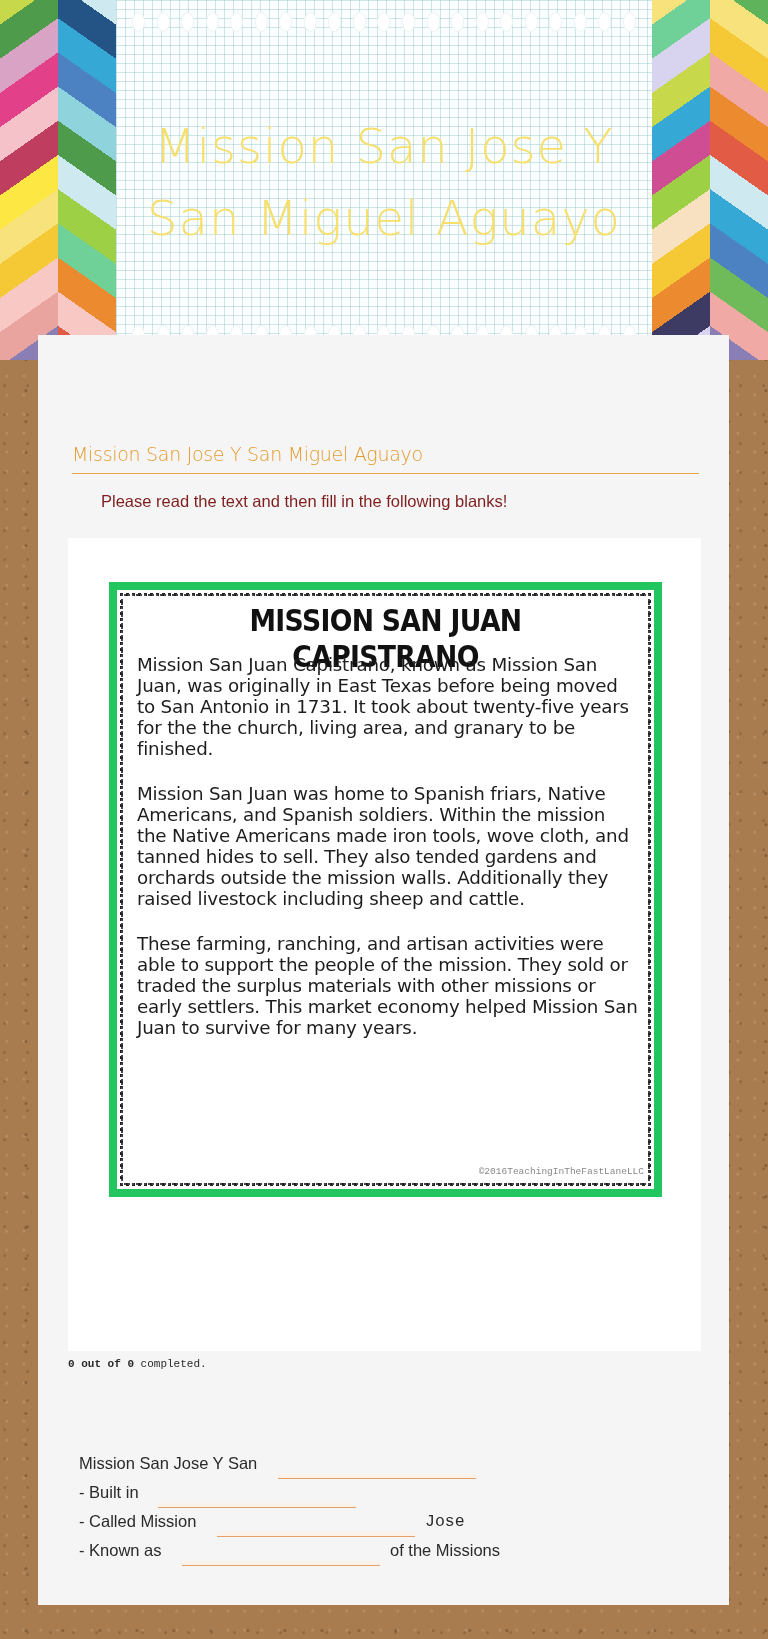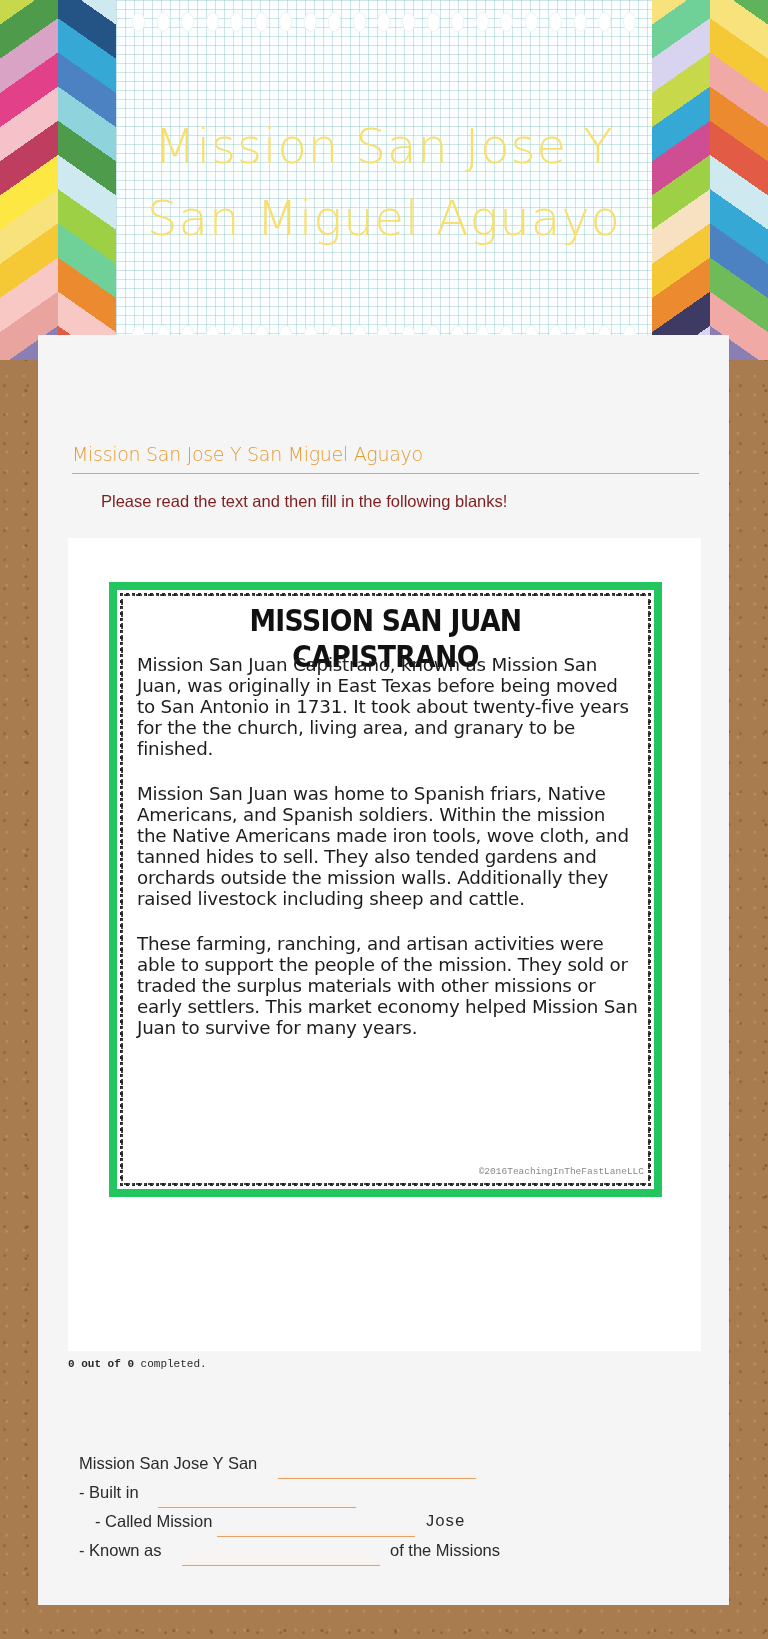--- a/index.html
+++ b/index.html
@@ -189,21 +189,21 @@
   <div class="fill-lines">
     <div class="fill-line">
       <span style="left:0;">Mission San Jose Y San</span>
       <input class="blank" style="left: 199px; width: 198px;" value="">
     </div>
     <div class="fill-line">
       <span style="left:0;">- Built in</span>
       <input class="blank" style="left: 79px; width: 198px;" value="">
     </div>
     <div class="fill-line">
-      <span style="left:16px;">- Called Mission</span>
+      <span style="left:0;">- Called Mission</span>
       <input class="blank" style="left: 138px; width: 198px;" value="">
       <span style="left:346px;font-family:Liberation Mono, monospace;">Jose</span>
     </div>
     <div class="fill-line">
       <span style="left:0;text-align:center;">- Known as</span>
       <input class="blank" style="left: 103px; width: 198px;" value="">
       <span style="left:311px;">of the Missions</span>
     </div>
   </div>
 </div>

